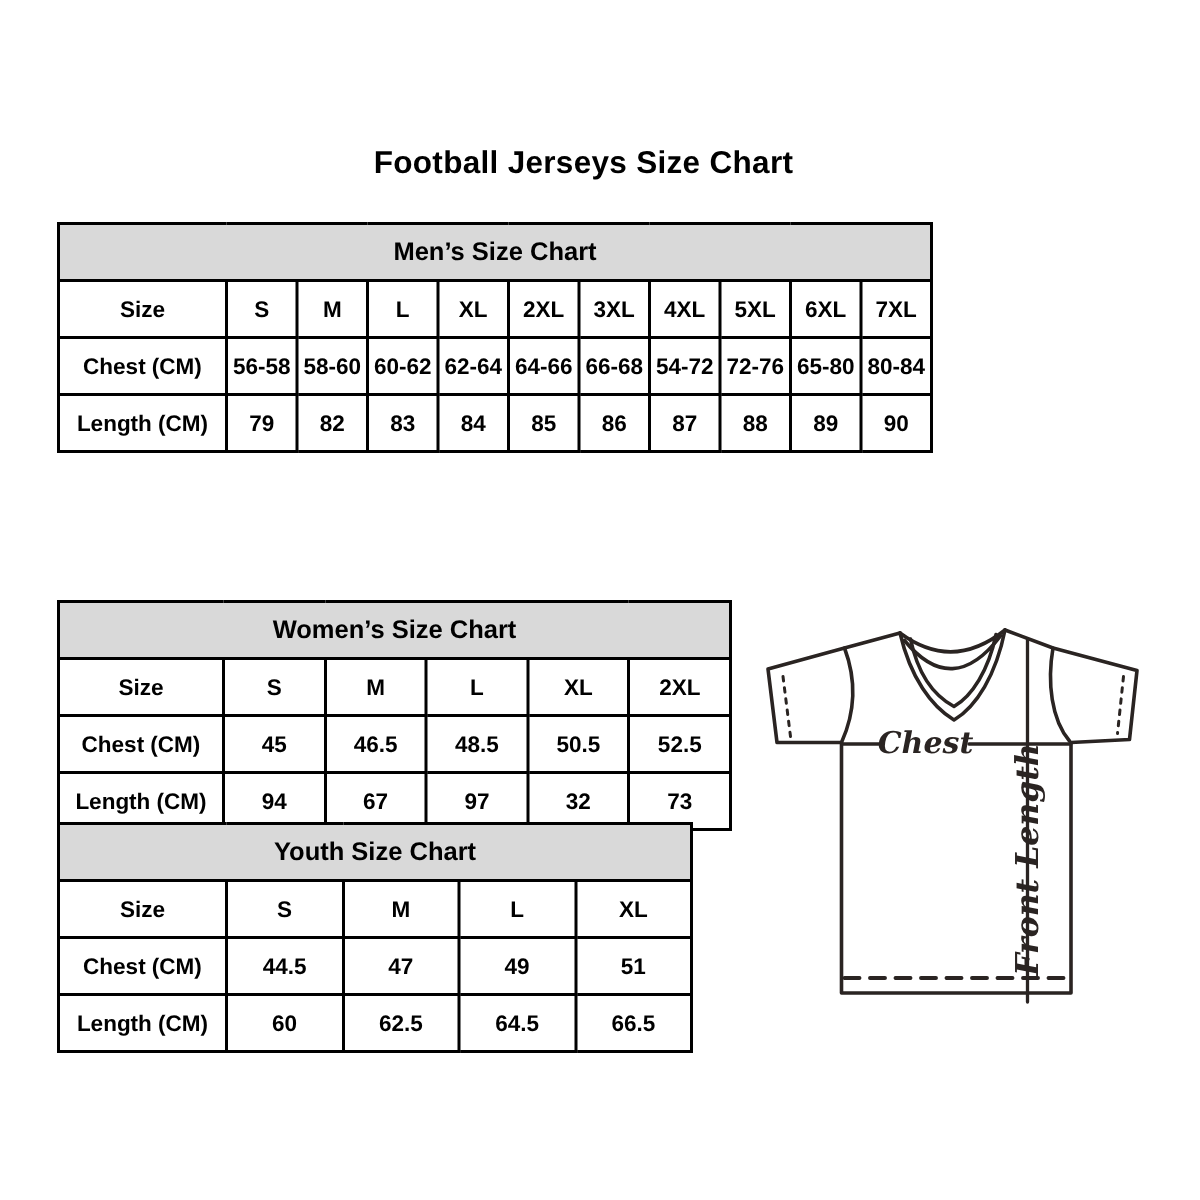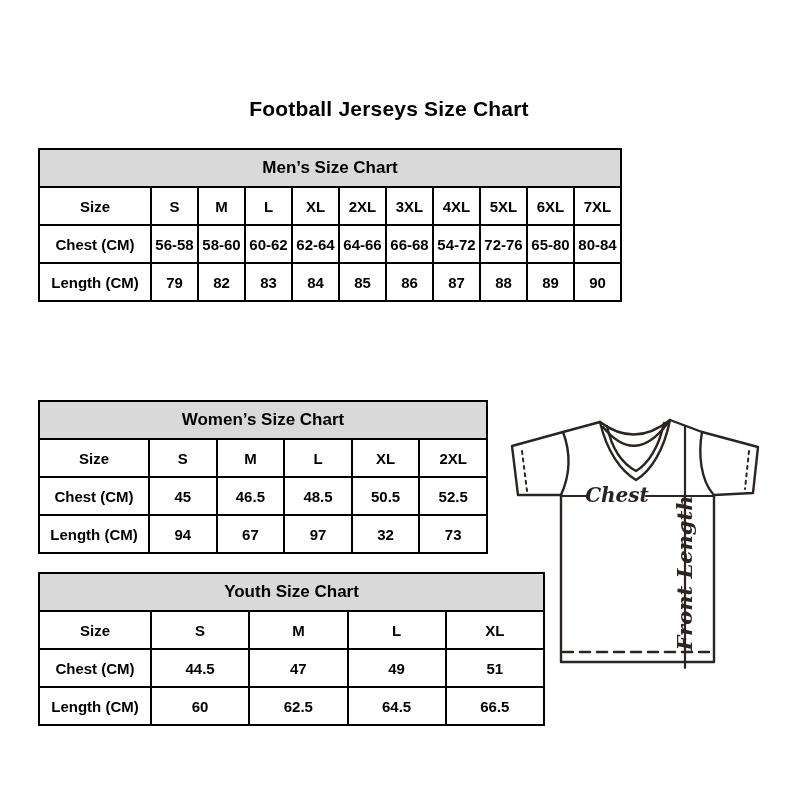--- a/index.html
+++ b/index.html
@@ -17,21 +17,21 @@
   table.size-table th,table.size-table td{
     border:2px solid #000;font-weight:bold;text-align:center;vertical-align:middle;
     padding:0;font-family:"Liberation Sans",sans-serif;overflow:hidden;white-space:nowrap;
   }
   table.size-table .section-head th{
     background:#d9d9d9;font-size:17px;height:36px;
   }
   table.size-table td{font-size:15px;height:36px;}
   #men-table{left:38px;top:148px;width:584px;}
   #women-table{left:38px;top:368px;width:450px;margin-top:32px;}
-  #youth-table{left:38px;top:572px;width:507px;}
+  #youth-table{left:38px;top:548px;width:424px;}
   #jersey{position:absolute;left:495px;top:400px;width:280px;height:290px;}
   #jersey text{
     font-family:"DejaVu Serif","Liberation Serif",serif;
     font-style:italic;font-weight:bold;
   }
 </style>
 </head>
 <body>
 
 <div id="canvas">

